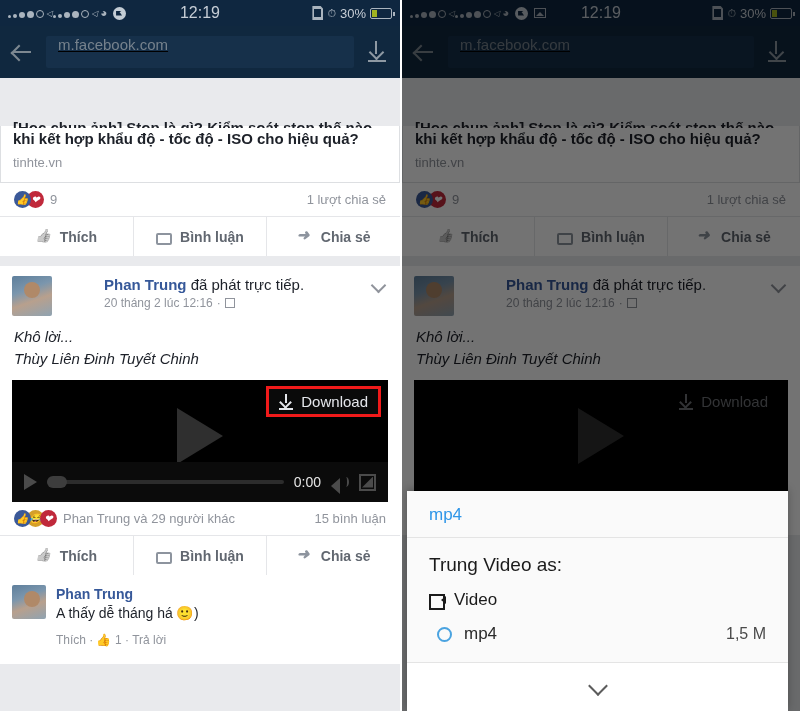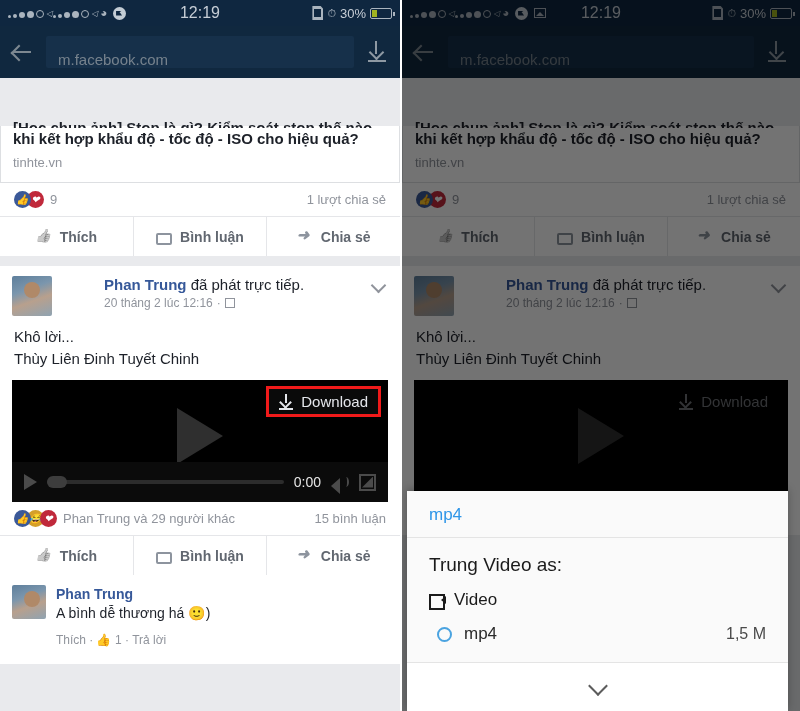--- a/index.html
+++ b/index.html
@@ -51,21 +51,21 @@
   
   .browserbar {
     height: 52px; background: #10283f; display: flex; align-items: center;
     padding: 0 10px; gap: 10px; position: relative; z-index: 4;
   }
   .backarrow { width: 26px; height: 26px; position: relative; flex: 0 0 auto; }
   .backarrow::before { content:""; position:absolute; left:3px; top:12px; width:18px; height:2px; background:#7d8891; }
   .backarrow::after { content:""; position:absolute; left:3px; top:8px; width:10px; height:10px;
         border-left:2px solid #7d8891; border-bottom:2px solid #7d8891; transform: rotate(45deg); }
   .urlbox { flex: 1 1 auto; height: 32px; background: #16304a; border-radius: 2px;
-            display: flex; align-items: flex-end; padding: 0 12px; }
+            display: flex; align-items: flex-start; padding: 0 12px; text-decoration: underline; }
   .urltext { color: #76828d; font-size: 15px; }
   .dlicon { width: 26px; height: 26px; position: relative; flex: 0 0 auto; }
   .dlicon::before { content:""; position:absolute; left:11px; top:2px; width:2px; height:13px; background:#8e99a3; }
   .dlicon::after { content:""; position:absolute; left:7px; top:8px; width:9px; height:9px;
        border-right:2px solid #8e99a3; border-bottom:2px solid #8e99a3; transform: rotate(45deg); }
   .dlbar { position:absolute; left:4px; bottom:3px; width:18px; height:2px; background:#8e99a3; }
 
   
   .feed { background: #e9eaed; height: 633px; position: relative; }
   .card { background: #fff; }
@@ -105,21 +105,21 @@
   .phmeta { padding-left: 10px; flex: 1 1 auto; margin-left: 42px; }
   .phname { font-size: 15px; color: #365899; }
   .phname b { color: #365899; font-weight: bold; }
   .phname .act { color: #1d2129; font-weight: normal; }
   .phtime { font-size: 12px; color: #90949c; margin-top: 3px; display:flex; align-items:center; gap:4px; }
   .globe { width: 10px; height: 10px; border: 1px solid #90949c; display:inline-block; }
   .chev { width: 18px; height: 18px; position: relative; flex: 0 0 auto; }
   .chev::after { content:""; position:absolute; left:3px; top:4px; width:9px; height:9px;
        border-right:2px solid #90949c; border-bottom:2px solid #90949c; transform: rotate(45deg); }
 
-  .posttext { padding: 6px 14px 10px; font-size: 15px; color: #1d2129; line-height: 22px; }
+  .posttext { padding: 6px 14px 10px; font-size: 15px; color: #1d2129; line-height: 22px; font-style: italic; }
 
   .video { position: relative; margin: 0 12px; background: #000; height: 122px; padding-left: 36px; }
   .playbtn { position: absolute; left: 50%; top: 46%; transform: translate(-50%,-50%);
              width: 0; height: 0; border-left: 46px solid #2f2f2f;
              border-top: 28px solid transparent; border-bottom: 28px solid transparent; }
   .dlbtn { position: absolute; right: 10px; top: 9px; display: flex; align-items: center; gap: 8px;
            color: #e4e6eb; font-size: 15px; padding: 4px 10px; }
   .dlbtn.highlight { outline: 3px solid #f01a1a; background: #0a0a0a; }
   .dlbtn.ghost { color: #6f7277; }
   .dli { width: 14px; height: 16px; position: relative; }
@@ -332,21 +332,21 @@
           <div class="action">
             <i class="ai share"></i>
             <span>Chia sẻ</span>
           </div>
         </div>
 
         <div class="comment">
           <div class="avatar small"></div>
           <div class="cbody">
             <div class="cname">Phan Trung</div>
-            <div class="ctext">A bình dễ thương há 🙂)</div>
+            <div class="ctext">A thấy dễ tháng há 🙂)</div>
             <div class="cacts">
               <span>Thích</span>
               <span> · 👍 </span>
               <span>1</span>
               <span> · </span>
               <span>Trả lời</span>
             </div>
           </div>
         </div>
       </div>

